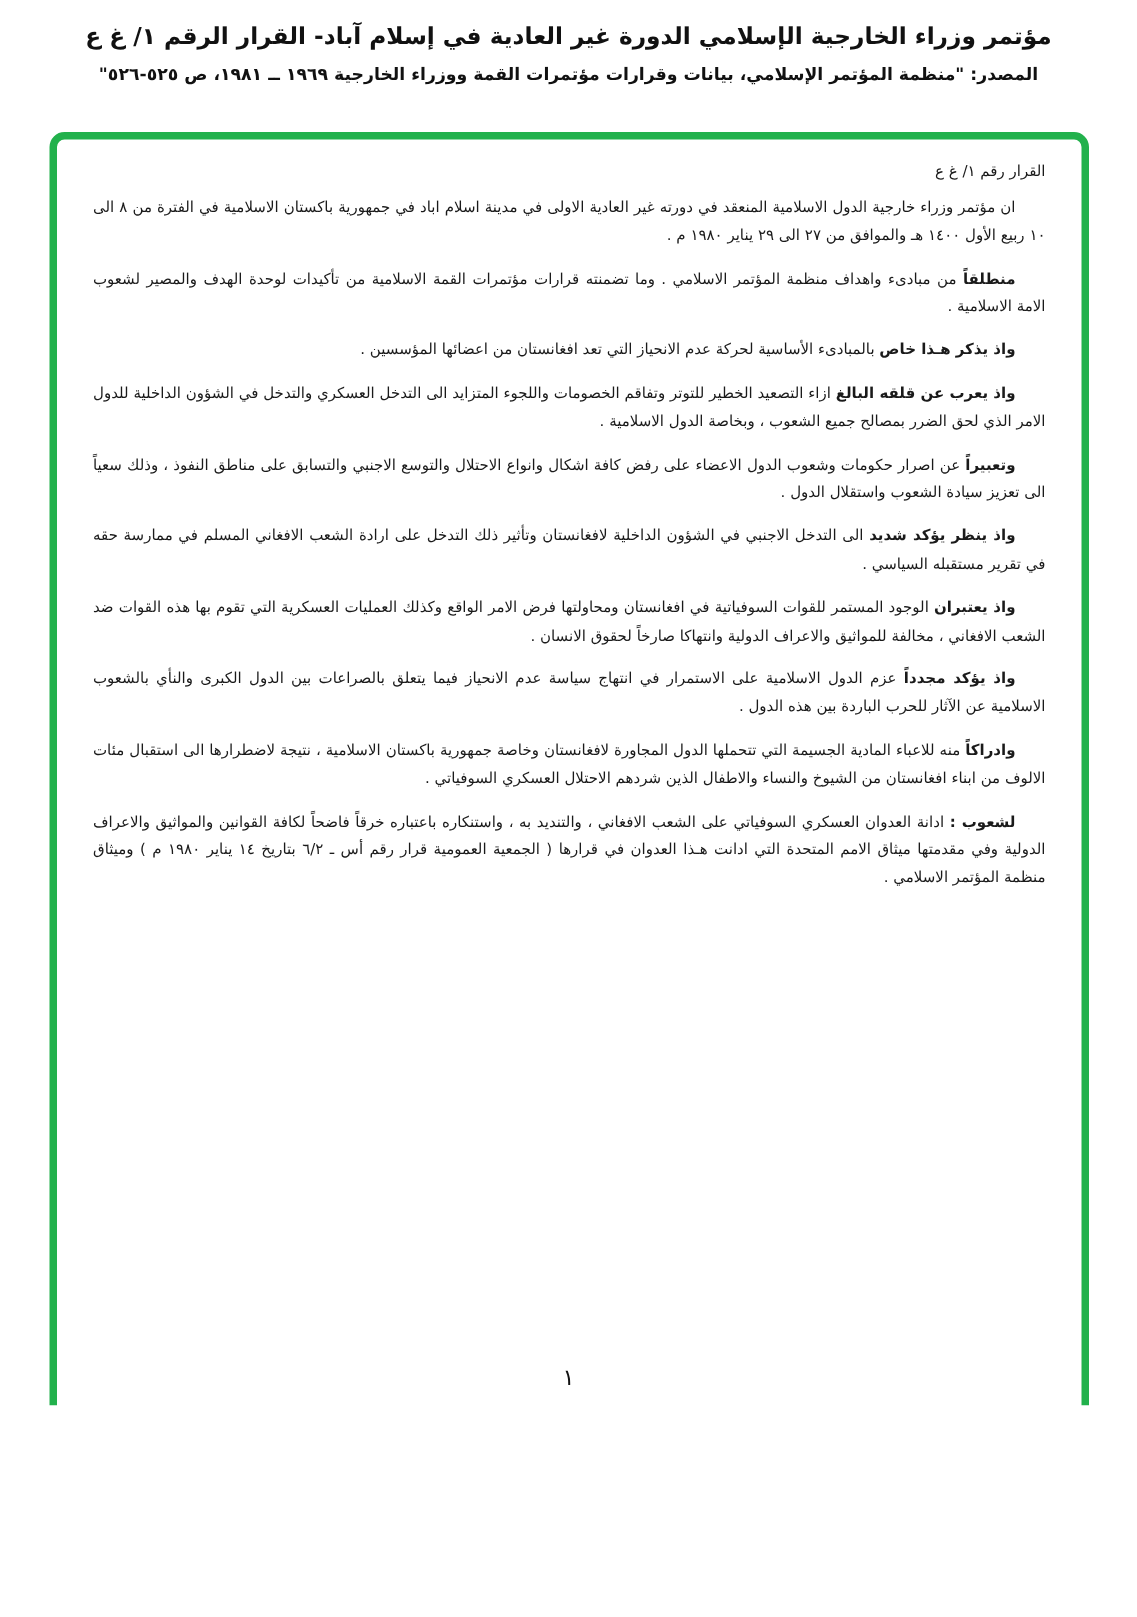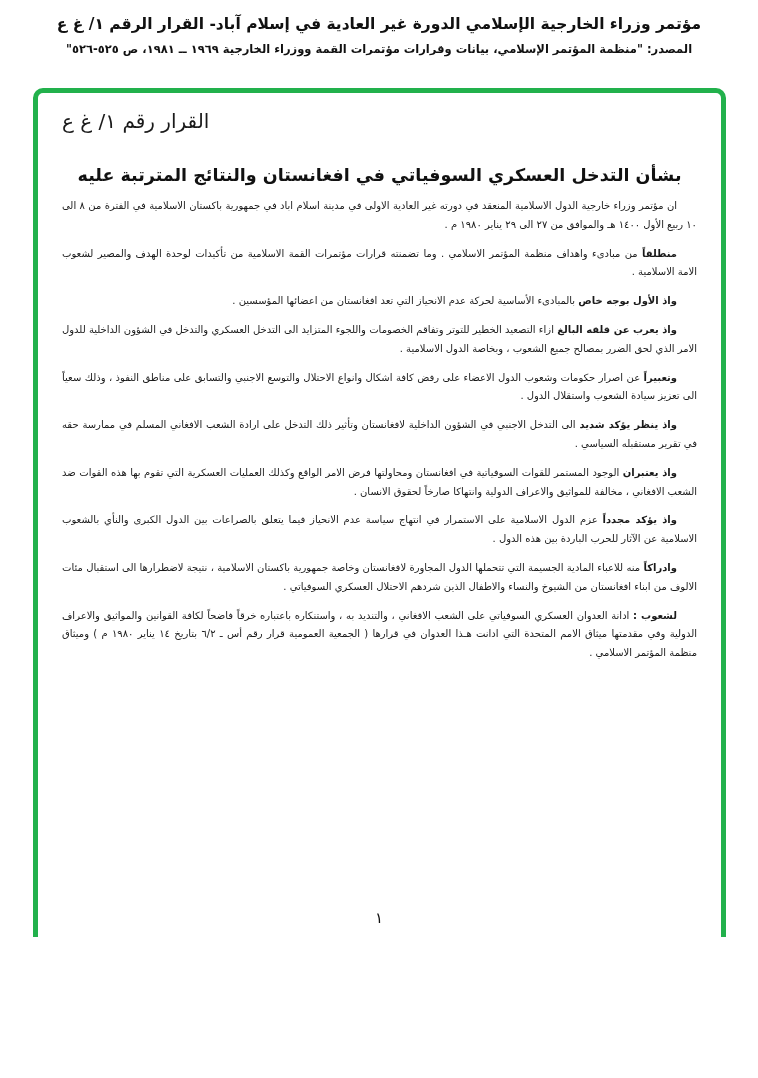--- a/index.html
+++ b/index.html
@@ -43,22 +43,22 @@
     width: 693px;
     height: 952px;
     box-sizing: border-box;
     border: 5px solid #22b14c;
     border-radius: 10px;
     padding: 10px 24px 6px 24px;
     overflow: hidden;
     background: #ffffff;
   }
   .res-number {
-    text-align: left;
-    font-size: 20px;
+    text-align: right;
+    font-size: 10px;
     color: #1a1a1a;
     margin-top: 6px;
   }
   .res-title {
     text-align: center;
     font-weight: bold;
     font-size: 17.5px;
     color: #111111;
     margin-top: 32px;
     margin-bottom: 12px;
@@ -90,27 +90,26 @@
 
 <div class="page">
 
   <div class="header">
     <div class="header-line1">مؤتمر وزراء الخارجية الإسلامي الدورة غير العادية في إسلام آباد- القرار الرقم ١/ غ ع</div>
     <div class="header-line2">المصدر: "منظمة المؤتمر الإسلامي، بيانات وقرارات مؤتمرات القمة ووزراء الخارجية ١٩٦٩ ــ ١٩٨١، ص ٥٢٥-٥٢٦"</div>
   </div>
 
   <div class="frame" style="border-color: rgb(34, 177, 76);">
     <div class="res-number">القرار رقم ١/ غ ع</div>
-    <div class="res-title">بشأن التدخل العسكري السوفياتي في افغانستان والنتائج المترتبة عليه</div>
     <div class="body-text" id="paragraphs">
   <p class="para"><span class="lead-bold"></span><span class="para-rest">ان مؤتمر وزراء خارجية الدول الاسلامية المنعقد في دورته غير العادية الاولى في مدينة اسلام اباد في جمهورية باكستان الاسلامية في الفترة من ٨ الى ١٠ ربيع الأول ١٤٠٠ هـ والموافق من ٢٧ الى ٢٩ يناير ١٩٨٠ م .</span></p>
 
   <p class="para"><span class="lead-bold">منطلقاً</span><span class="para-rest"> من مبادىء واهداف منظمة المؤتمر الاسلامي . وما تضمنته قرارات مؤتمرات القمة الاسلامية من تأكيدات لوحدة الهدف والمصير لشعوب الامة الاسلامية .</span></p>
 
-  <p class="para"><span class="lead-bold">واذ الأول بوجه خاص</span><span class="para-rest"> بالمبادىء الأساسية لحركة عدم الانحياز التي تعد افغانستان من اعضائها المؤسسين .</span></p>
+  <p class="para"><span class="lead-bold">واذ يذكر هـذا خاص</span><span class="para-rest"> بالمبادىء الأساسية لحركة عدم الانحياز التي تعد افغانستان من اعضائها المؤسسين .</span></p>
 
   <p class="para"><span class="lead-bold">واذ يعرب عن قلقه البالغ</span><span class="para-rest"> ازاء التصعيد الخطير للتوتر وتفاقم الخصومات واللجوء المتزايد الى التدخل العسكري والتدخل في الشؤون الداخلية للدول الامر الذي لحق الضرر بمصالح جميع الشعوب ، وبخاصة الدول الاسلامية .</span></p>
 
 
   <p class="para"><span class="lead-bold">وتعبيراً</span><span class="para-rest"> عن اصرار حكومات وشعوب الدول الاعضاء على رفض كافة اشكال وانواع الاحتلال والتوسع الاجنبي والتسابق على مناطق النفوذ ، وذلك سعياً الى تعزيز سيادة الشعوب واستقلال الدول .</span></p>
 
   <p class="para"><span class="lead-bold">واذ ينظر يؤكد شديد</span><span class="para-rest"> الى التدخل الاجنبي في الشؤون الداخلية لافغانستان وتأثير ذلك التدخل على ارادة الشعب الافغاني المسلم في ممارسة حقه في تقرير مستقبله السياسي .</span></p>
 
   <p class="para"><span class="lead-bold">واذ يعتبران</span><span class="para-rest"> الوجود المستمر للقوات السوفياتية في افغانستان ومحاولتها فرض الامر الواقع وكذلك العمليات العسكرية التي تقوم بها هذه القوات ضد الشعب الافغاني ، مخالفة للمواثيق والاعراف الدولية وانتهاكا صارخاً لحقوق الانسان .</span></p>
 

